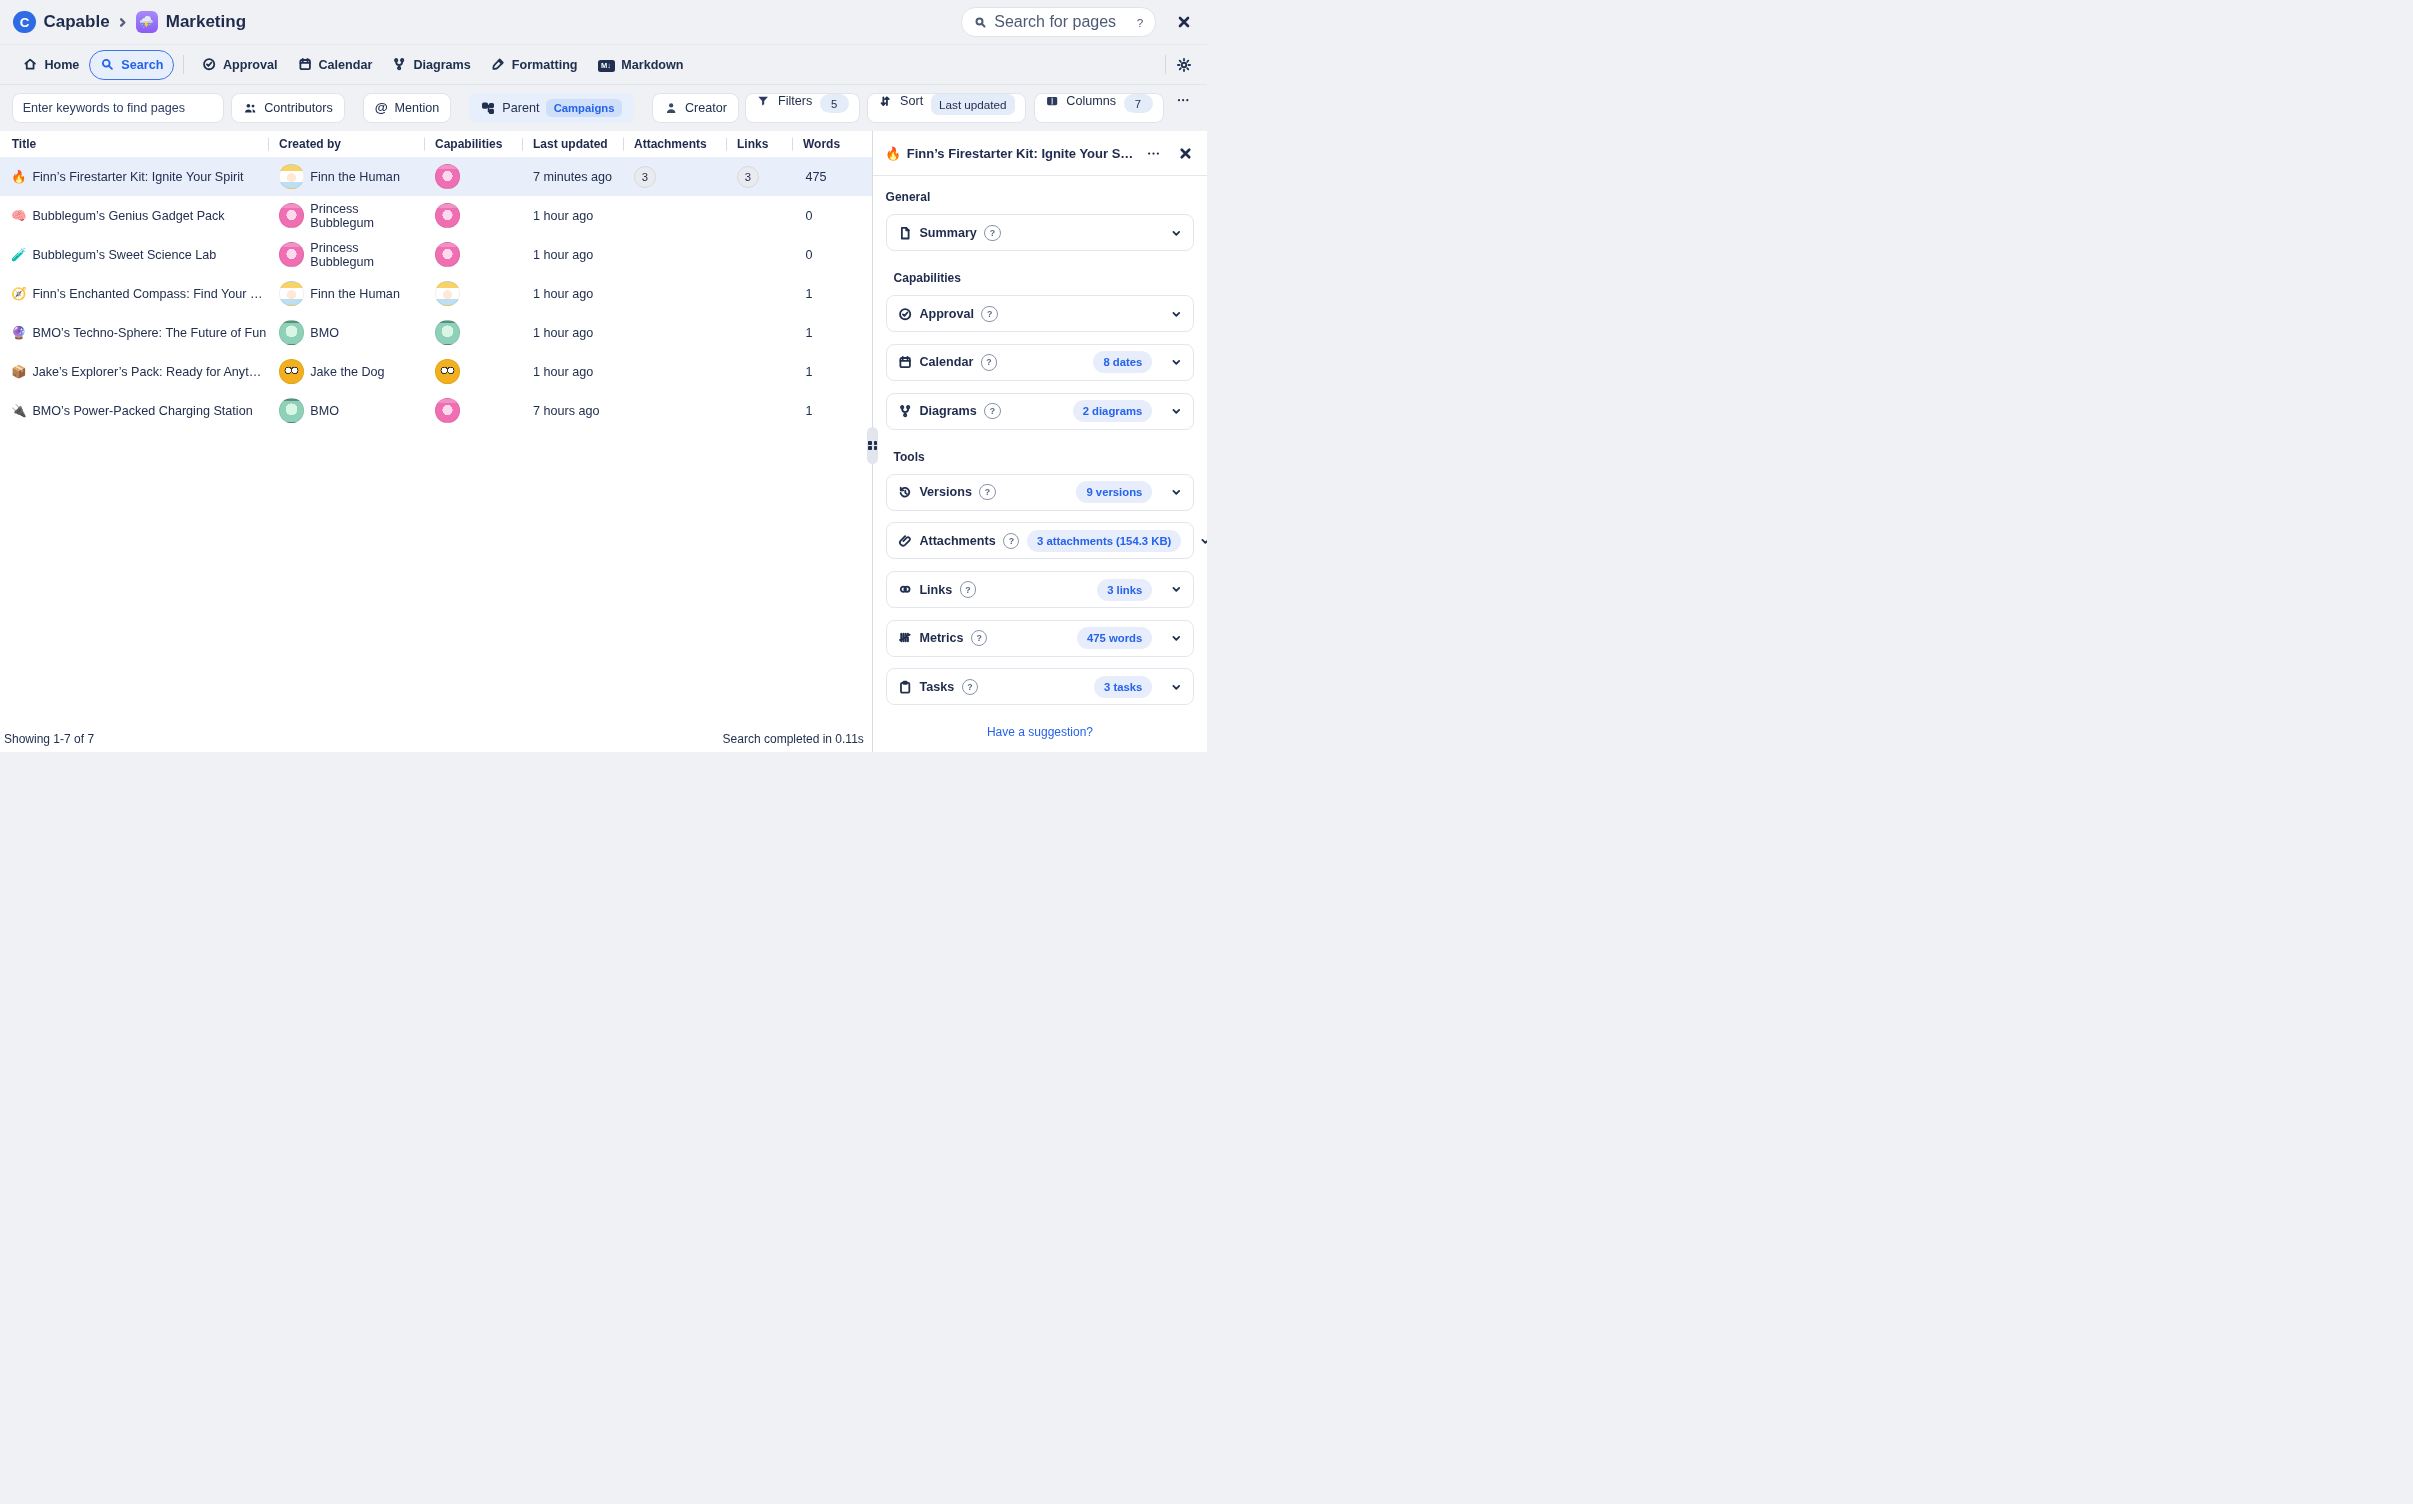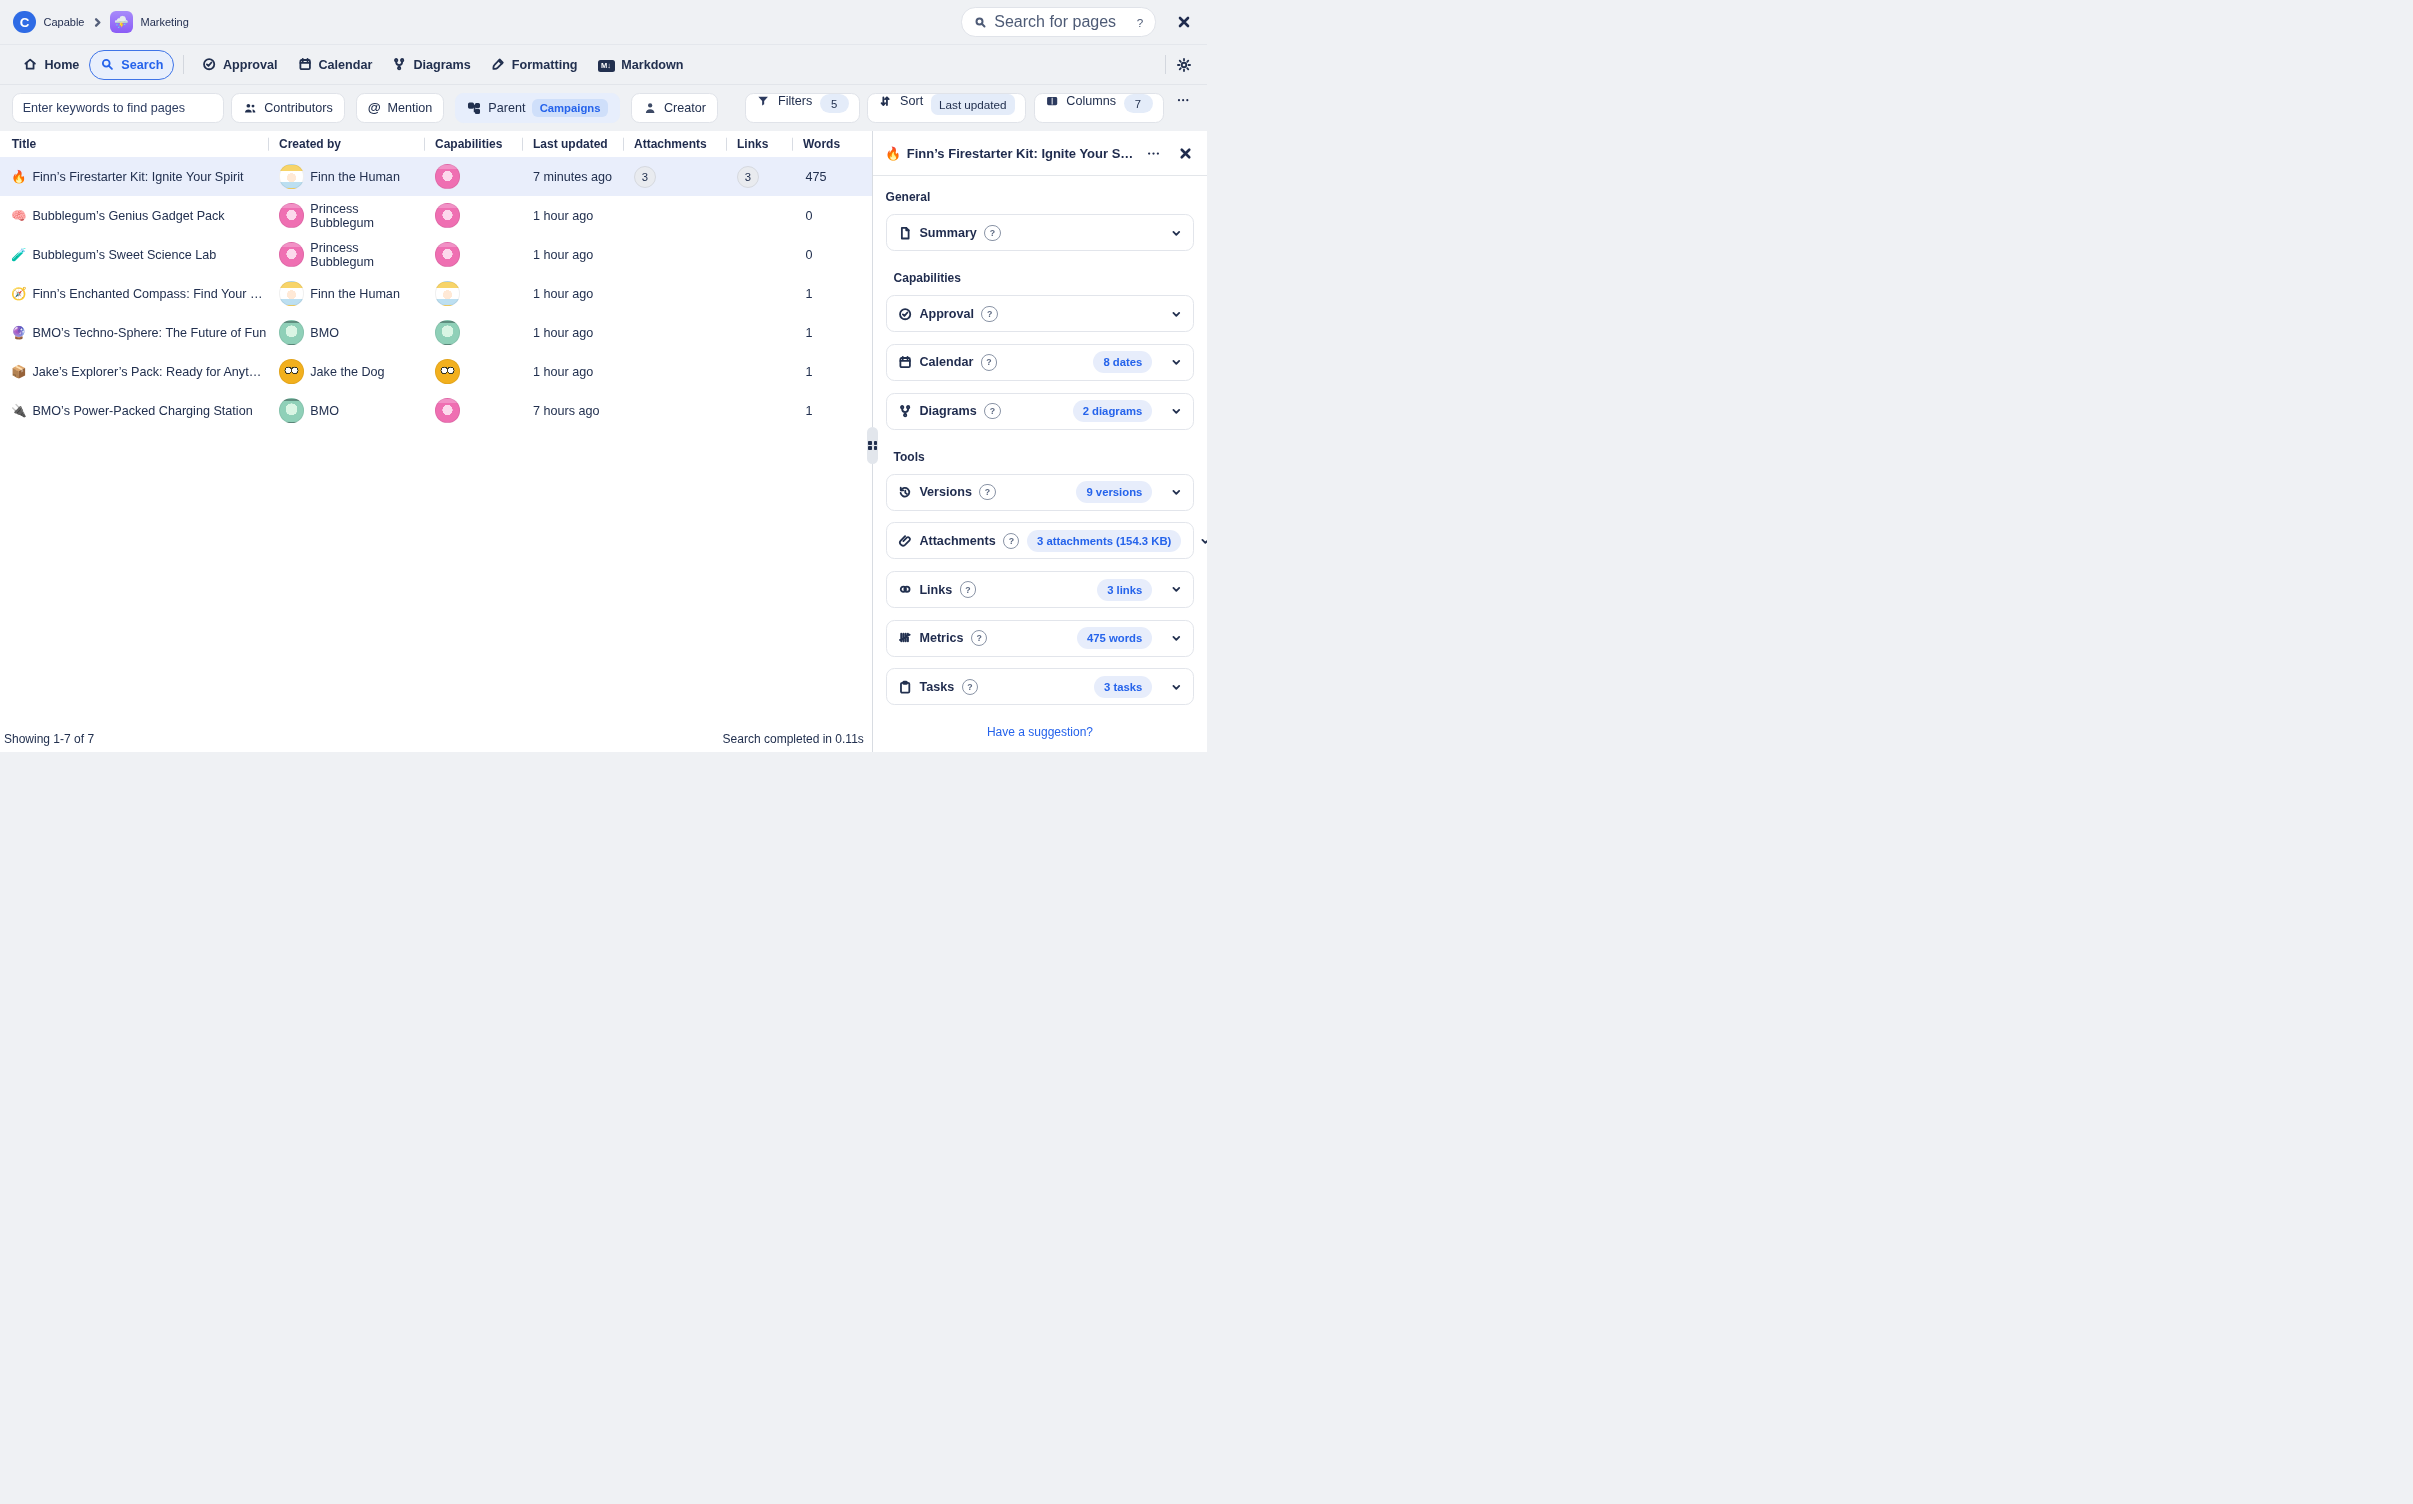--- a/index.html
+++ b/index.html
@@ -8,21 +8,21 @@
   svg{display:block}
   .ic{width:14.3px;height:14.3px;flex:none}
   .ic path,.ic circle,.ic rect,.ic line,.ic polyline{vector-effect:non-scaling-stroke}
 
   
   .topbar{height:44px;display:flex;align-items:center;justify-content:space-between;
           padding:0 13.4px;border-bottom:0.8px solid #e4e7ec;}
   .tb-left{display:flex;align-items:center;gap:7.5px;}
   .logo{width:22.6px;height:22.6px;border-radius:50%;background:#2e6be5;color:#fff;
         font-weight:bold;font-size:13.4px;display:flex;align-items:center;justify-content:center;}
-  .crumb{font-weight:normal;font-size:11px;color:#1f2b4d;}
+  .crumb{font-weight:bold;font-size:17px;color:#1f2b4d;}
   .crumb-sep{color:#55607a;display:flex;}
   .ws-icon{width:22.6px;height:22.6px;border-radius:5.9px;background:linear-gradient(180deg,#a78bfa,#8b5cf6);
            display:flex;align-items:center;justify-content:center;font-size:11.7px;}
   .tb-right{display:flex;align-items:center;gap:18.4px;}
   .search-pill{width:169px;height:28.5px;background:#fff;border:0.8px solid #e0e3e9;border-radius:14.3px;
                display:flex;align-items:center;gap:7.5px;padding:0 11.7px;cursor:text;}
   .search-pill .ph{font-size:16px;color:#4e5b76;}
   .search-pill .shortcut{margin-left:auto;font-size:11.7px;color:#4e5b76;}
   .icon-btn{background:none;border:none;padding:1.7px;cursor:pointer;color:#1f2b4d;display:flex;}
 
@@ -233,21 +233,21 @@
           <circle cx="12" cy="12" r="3.4"></circle>
           <path d="M12 2.9v2.3M12 18.8v2.3M2.9 12h2.3M18.8 12h2.3M5.6 5.6l1.6 1.6M16.8 16.8l1.6 1.6M5.6 18.4l1.6-1.6M16.8 7.2l1.6-1.6"></path>
           </svg>
       </button>
     </div>
   </nav>
 
   <div class="filterbar">
     <div class="fb-left">
       <div class="kw-input">Enter keywords to find pages</div>
-      <span id="chips" style="display:flex;gap:11px">
+      <span id="chips" style="display:flex;gap:18px">
           <button class="chip">
             <span>
               <svg class="ic" viewBox="0 0 24 24" fill="#22304f">
                 <circle cx="9" cy="8" r="3.1"></circle>
                 <path d="M3.3 19.5c0-3.2 2.6-5.3 5.7-5.3s5.7 2.1 5.7 5.3z"></path>
                 <circle cx="16.8" cy="8.6" r="2.4"></circle>
                 <path d="M16 14.4c2.8.3 4.7 2.2 4.7 5.1h-4.2z"></path>
               </svg>
             </span>
             <span>Contributors</span>

